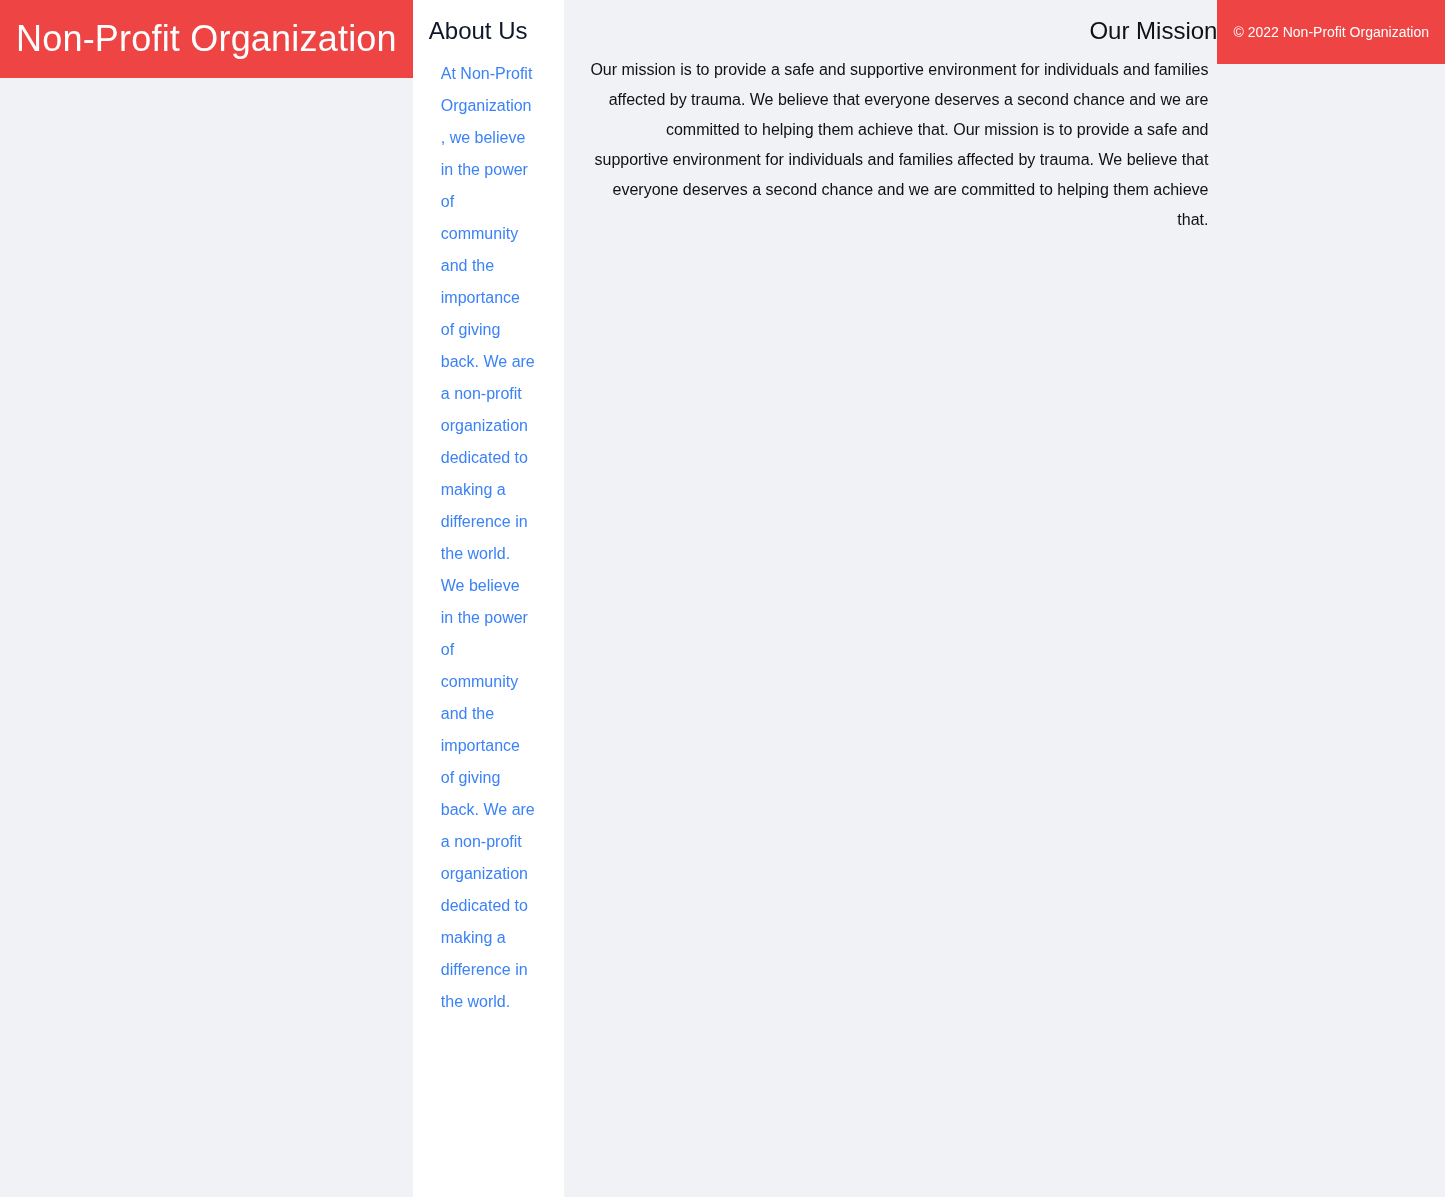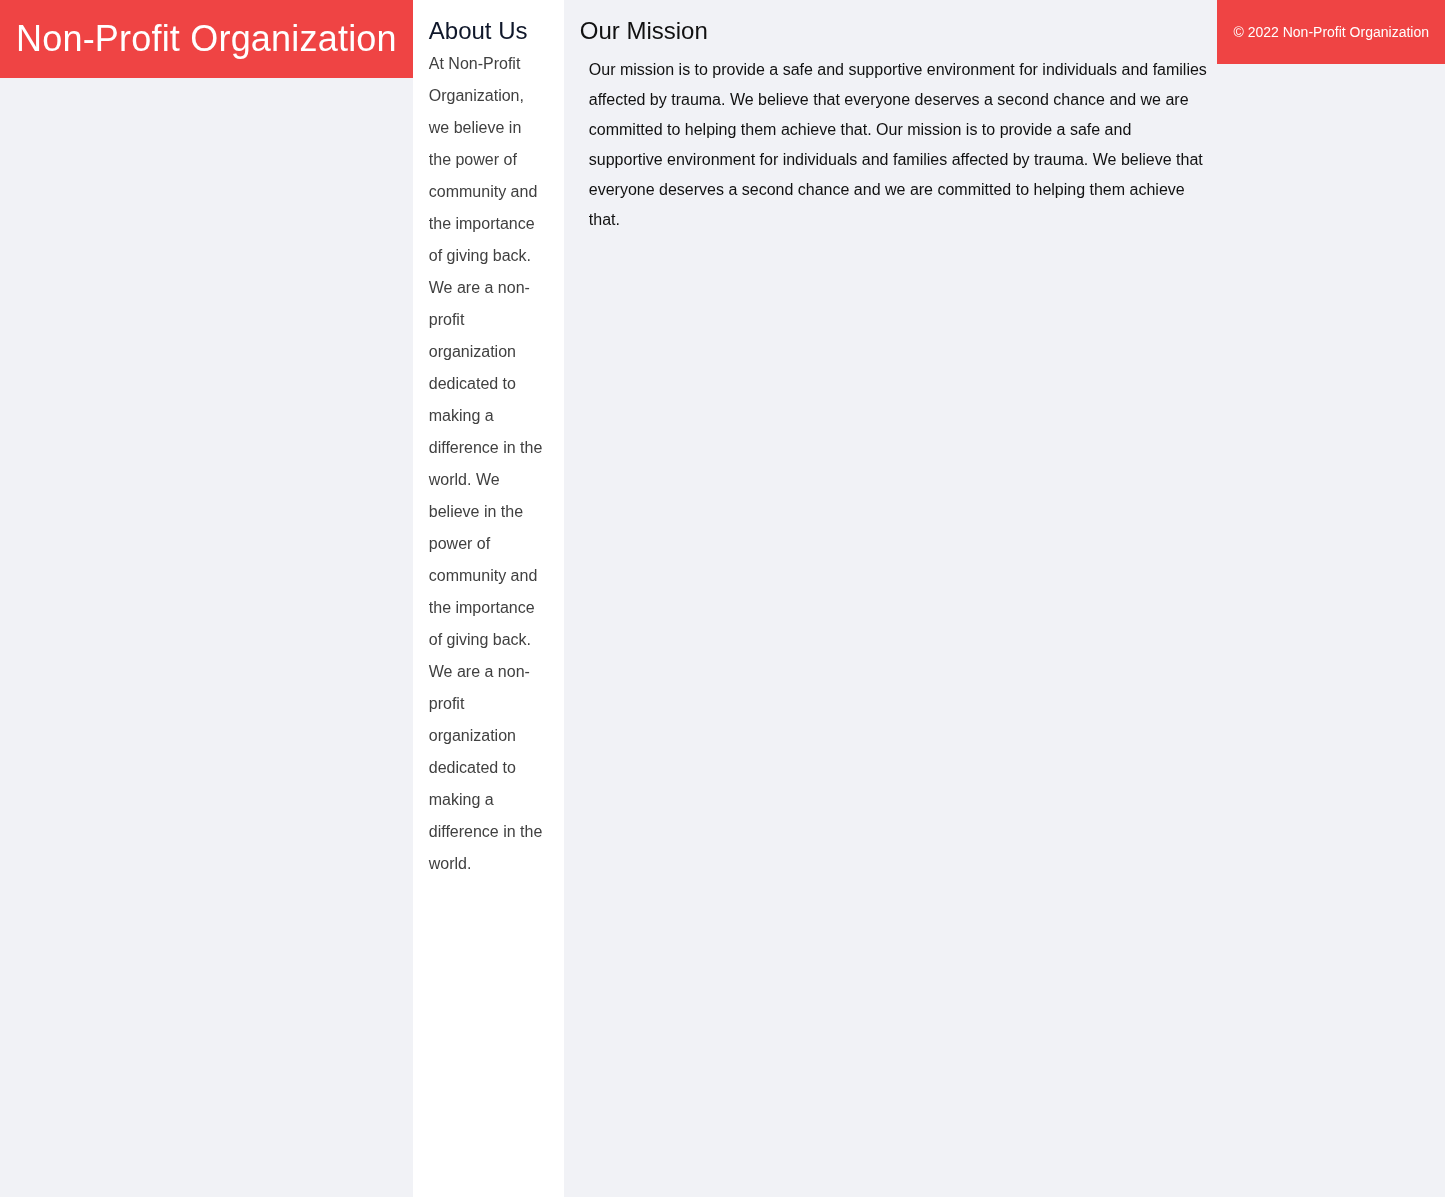--- a/index.html
+++ b/index.html
@@ -63,32 +63,33 @@
     font-size: 24px;
     font-weight: 400;
     line-height: 30px;
     margin: 0 0 2px 0;
     color: #0f172a;
     white-space: nowrap;
   }
   .sidebar-text {
     font-size: 16px;
     line-height: 32px;
-    margin: 0;
-    color: #404040;
+    margin: 12px;
+    color: #3b82f6;
     word-wrap: break-word;
     overflow-wrap: break-word;
     hyphens: none;
   }
 
   .main {
     flex: 1 1 auto;
     background: #f1f2f6;
     padding: 16px 0 16px 16px;
     min-width: 0;
+    text-align: right;
   }
   .main-title {
     font-size: 24px;
     font-weight: 400;
     line-height: 30px;
     margin: 0 0 2px 0;
     color: #111111;
   }
   .main-text {
     font-size: 16px;

